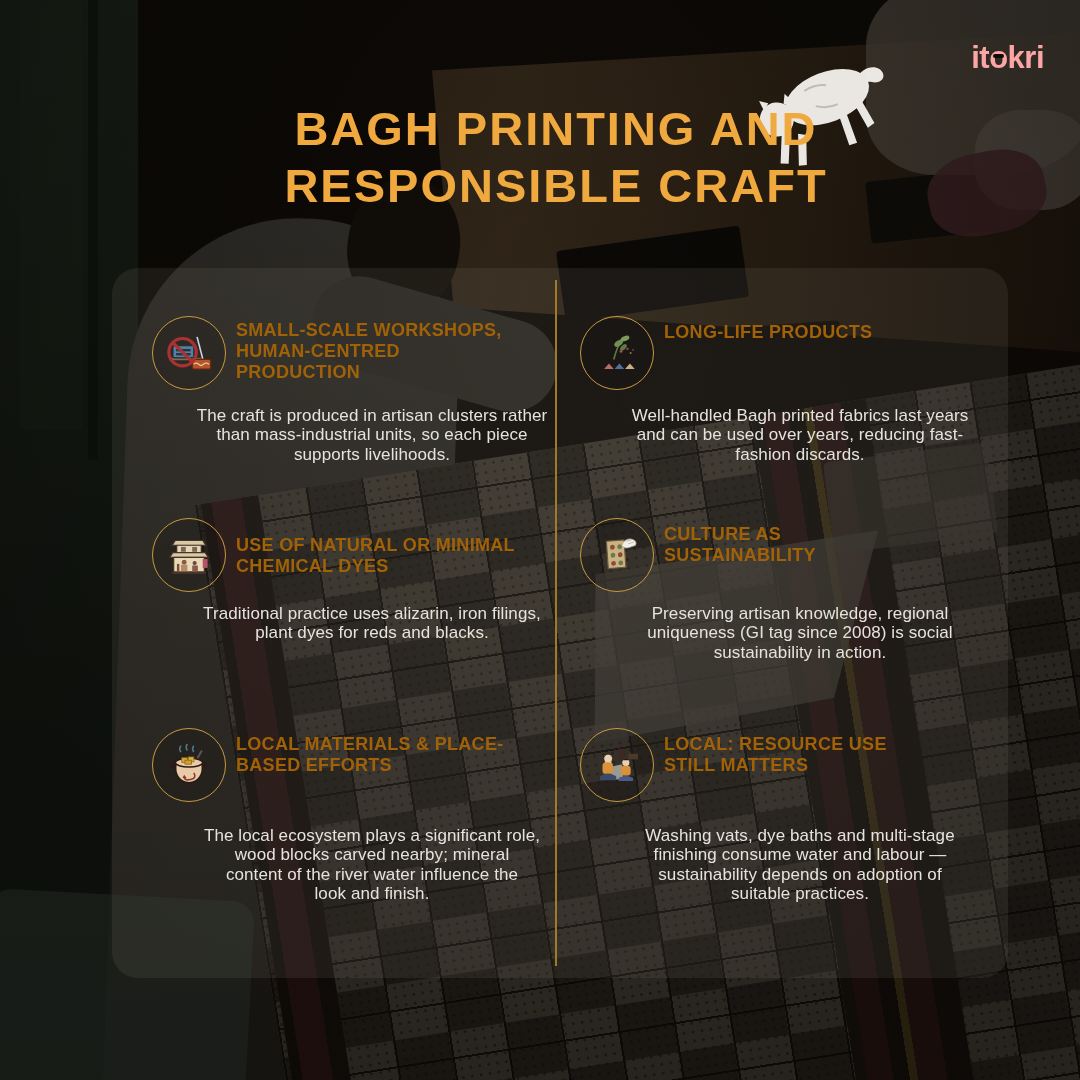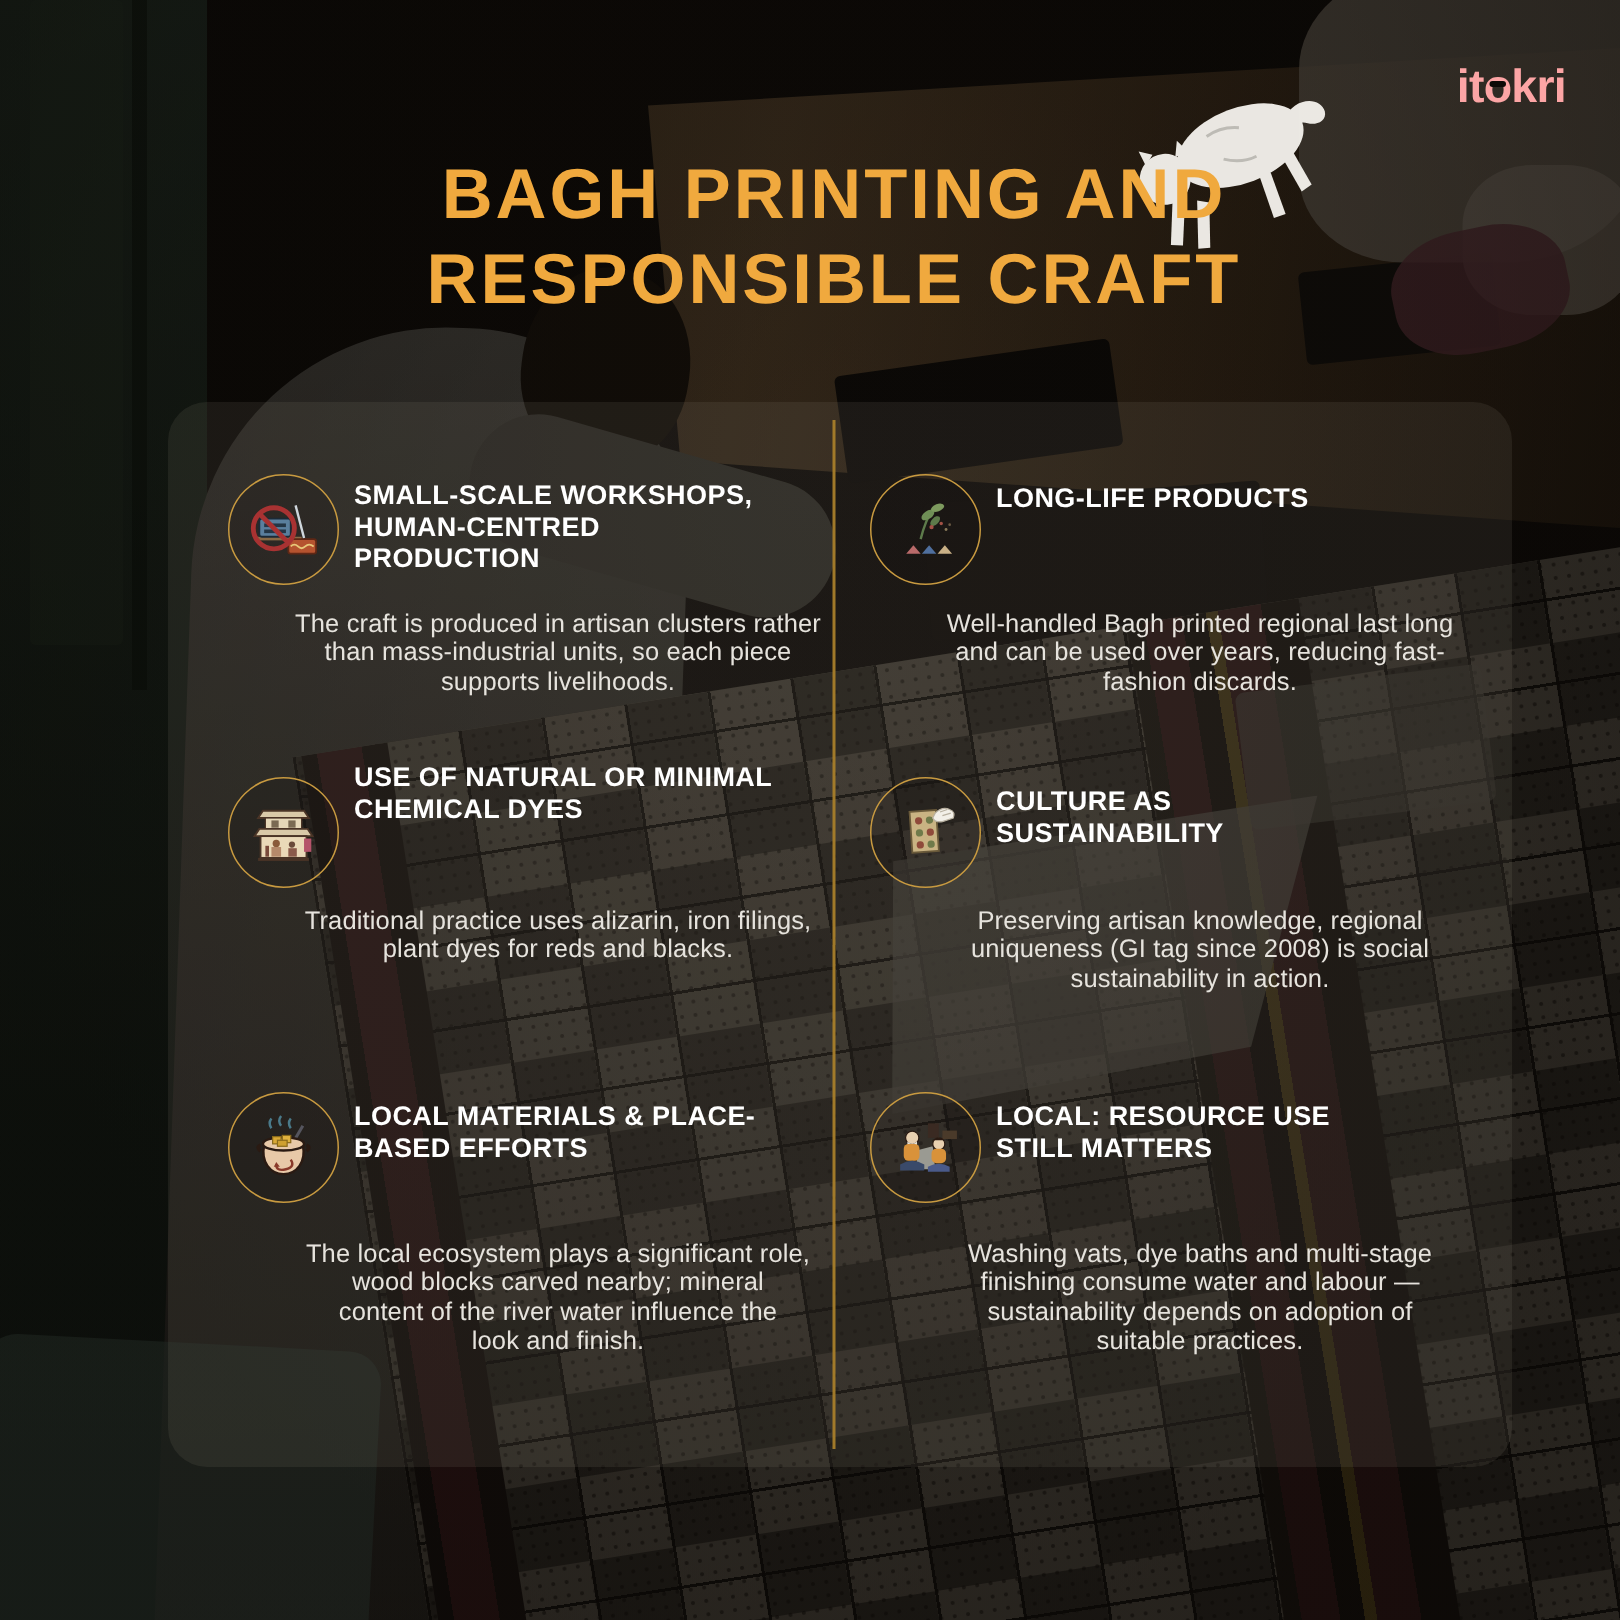--- a/index.html
+++ b/index.html
@@ -62,29 +62,29 @@
     text-align:center;color:#F0A93E;font-size:47px;font-weight:800;letter-spacing:2px;
     line-height:1.22;white-space:pre-line;}
 
   
   .panel{position:absolute;left:112px;top:268px;width:896px;height:710px;border-radius:26px;
     background:rgba(148,138,120,0.13);}
   .divider{position:absolute;left:443px;top:12px;width:2px;height:686px;background:#A87E2A;opacity:.95;}
   .section{position:absolute;}
   .icon-circle{position:absolute;width:74px;height:74px;border:1.5px solid #C89A40;border-radius:50%;
     background:rgba(16,12,9,.18);display:flex;align-items:center;justify-content:center;box-sizing:border-box;}
-  .sec-title{position:absolute;color:#ffffff;font-size:18px;font-weight:bold;line-height:1.16;
+  .sec-title{position:absolute;color:#a16207;font-size:18px;font-weight:bold;line-height:1.16;
     letter-spacing:.3px;white-space:pre-line;}
   .sec-body{position:absolute;color:#E6E3DD;font-size:17px;line-height:1.14;letter-spacing:.1px;
     white-space:pre-line;width:440px;text-align:center;}
 
   
   .s1 .icon-circle{left:40px;top:48px}   .s1 .sec-title{left:124px;top:52px;width:330px}   .s1 .sec-body{left:40px;top:138px}
   .s2 .icon-circle{left:468px;top:48px}  .s2 .sec-title{left:552px;top:54px;width:330px}   .s2 .sec-body{left:468px;top:138px}
-  .s3 .icon-circle{left:40px;top:250px}  .s3 .sec-title{left:124px;top:240px;width:336px}  .s3 .sec-body{left:40px;top:336px}
+  .s3 .icon-circle{left:40px;top:250px}  .s3 .sec-title{left:124px;top:267px;width:336px}  .s3 .sec-body{left:40px;top:336px}
   .s4 .icon-circle{left:468px;top:250px} .s4 .sec-title{left:552px;top:256px;width:300px}  .s4 .sec-body{left:468px;top:336px}
   .s5 .icon-circle{left:40px;top:460px}  .s5 .sec-title{left:124px;top:466px;width:340px}  .s5 .sec-body{left:40px;top:558px}
   .s6 .icon-circle{left:468px;top:460px} .s6 .sec-title{left:552px;top:466px;width:336px}  .s6 .sec-body{left:468px;top:558px}
 </style>
 </head>
 <body>
 
 <div class="canvas">
 
   <div class="bg">
@@ -171,21 +171,21 @@
           <circle cx="41" cy="34" r="1.8" fill="#a35246"></circle>
           <circle cx="49" cy="31" r="1.4" fill="#a35246"></circle>
           <circle cx="53" cy="36" r="1.2" fill="#8a7a5a"></circle>
           <circle cx="56" cy="32" r="1.1" fill="#6a5a44"></circle>
           <path d="M20,56 l6,-7 6,7 z" fill="#b96a6a"></path>
           <path d="M33,56 l6,-7 6,7 z" fill="#4f6f9e"></path>
           <path d="M46,56 l6,-7 6,7 z" fill="#c9b086"></path>
         </svg>
       </div>
       <div class="sec-title">LONG-LIFE PRODUCTS</div>
-      <div class="sec-body">Well-handled Bagh printed regional last long
+      <div class="sec-body">Well-handled Bagh printed fabrics last years
 and can be used over years, reducing fast-
 fashion discards.</div>
     </div>
 
     <div class="section s3">
       <div class="icon-circle">
         <svg width="58" height="58" viewBox="0 0 72 72">
           <polygon points="19,18 53,18 57,24 15,24" fill="#d9c9a8" stroke="#4a3426" stroke-width="1.5"></polygon>
           <rect x="21" y="24" width="30" height="9" fill="#e5d7b8" stroke="#4a3426"></rect>
           <rect x="26" y="26" width="6" height="6" fill="#7a6a52"></rect>

